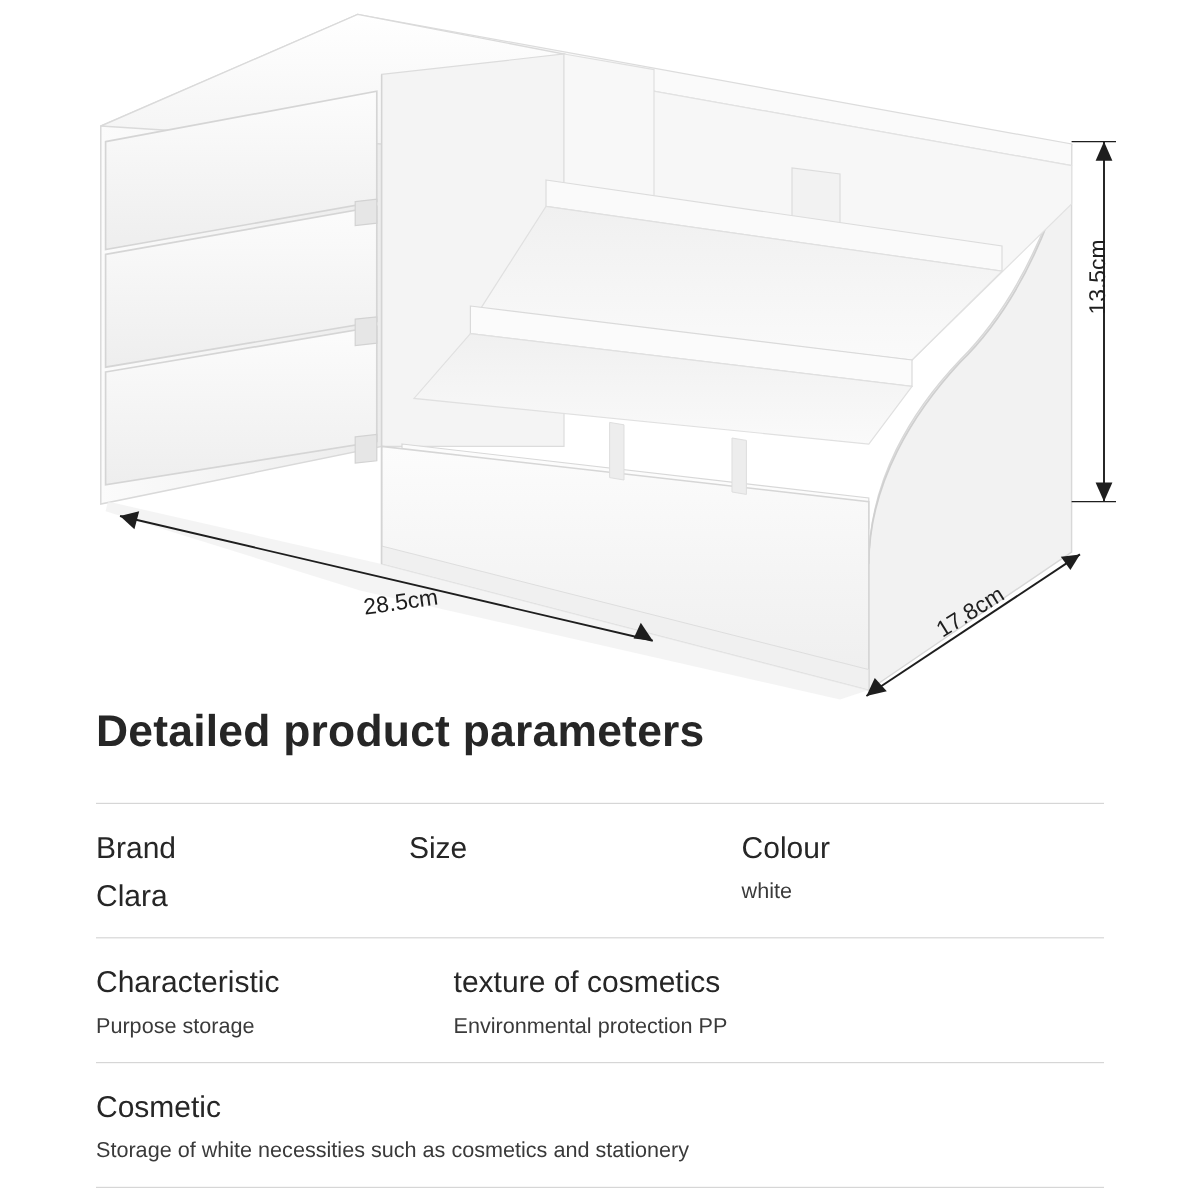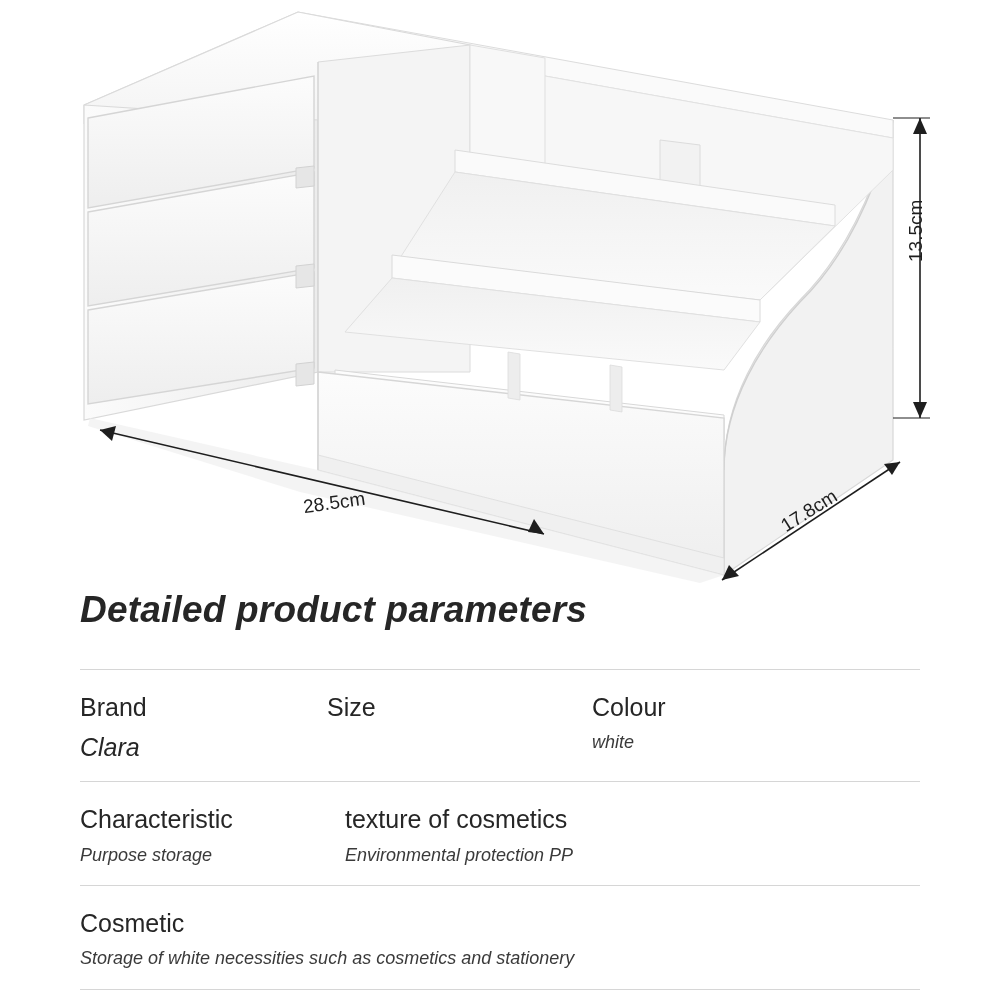--- a/index.html
+++ b/index.html
@@ -55,50 +55,49 @@
     box-sizing: border-box;
     width: 1000px;
   }
   .params-title {
     font-size: 37px;
     font-weight: bold;
     color: #262626;
     letter-spacing: 0.2px;
     margin: 0 0 38px 0;
     line-height: 1.1;
-    font-style: italic;
   }
   .rule {
     height: 1px;
     background: #d6d6d6;
     width: 100%;
   }
   .param-row {
     display: flex;
     padding: 22px 0 18px 0;
+    gap: 33px;
   }
   .param-cell {
     box-sizing: border-box;
     padding-right: 14px;
   }
   .param-cell.c1 { width: 247px; }
   .param-cell.c2 { width: 265px; }
   .param-cell.c3 { width: 328px; }
   .param-cell.full { width: 100%; }
   .param-key {
     font-size: 25px;
     color: #262626;
     line-height: 1.25;
     margin-bottom: 8px;
   }
   .param-val {
     font-size: 18px;
     color: #3a3a3a;
     line-height: 1.3;
-    font-style: italic;
   }
   .param-val.big {
     font-size: 25px;
     color: #262626;
   }
 </style>
 </head>
 <body>
 
 <div class="hero">

